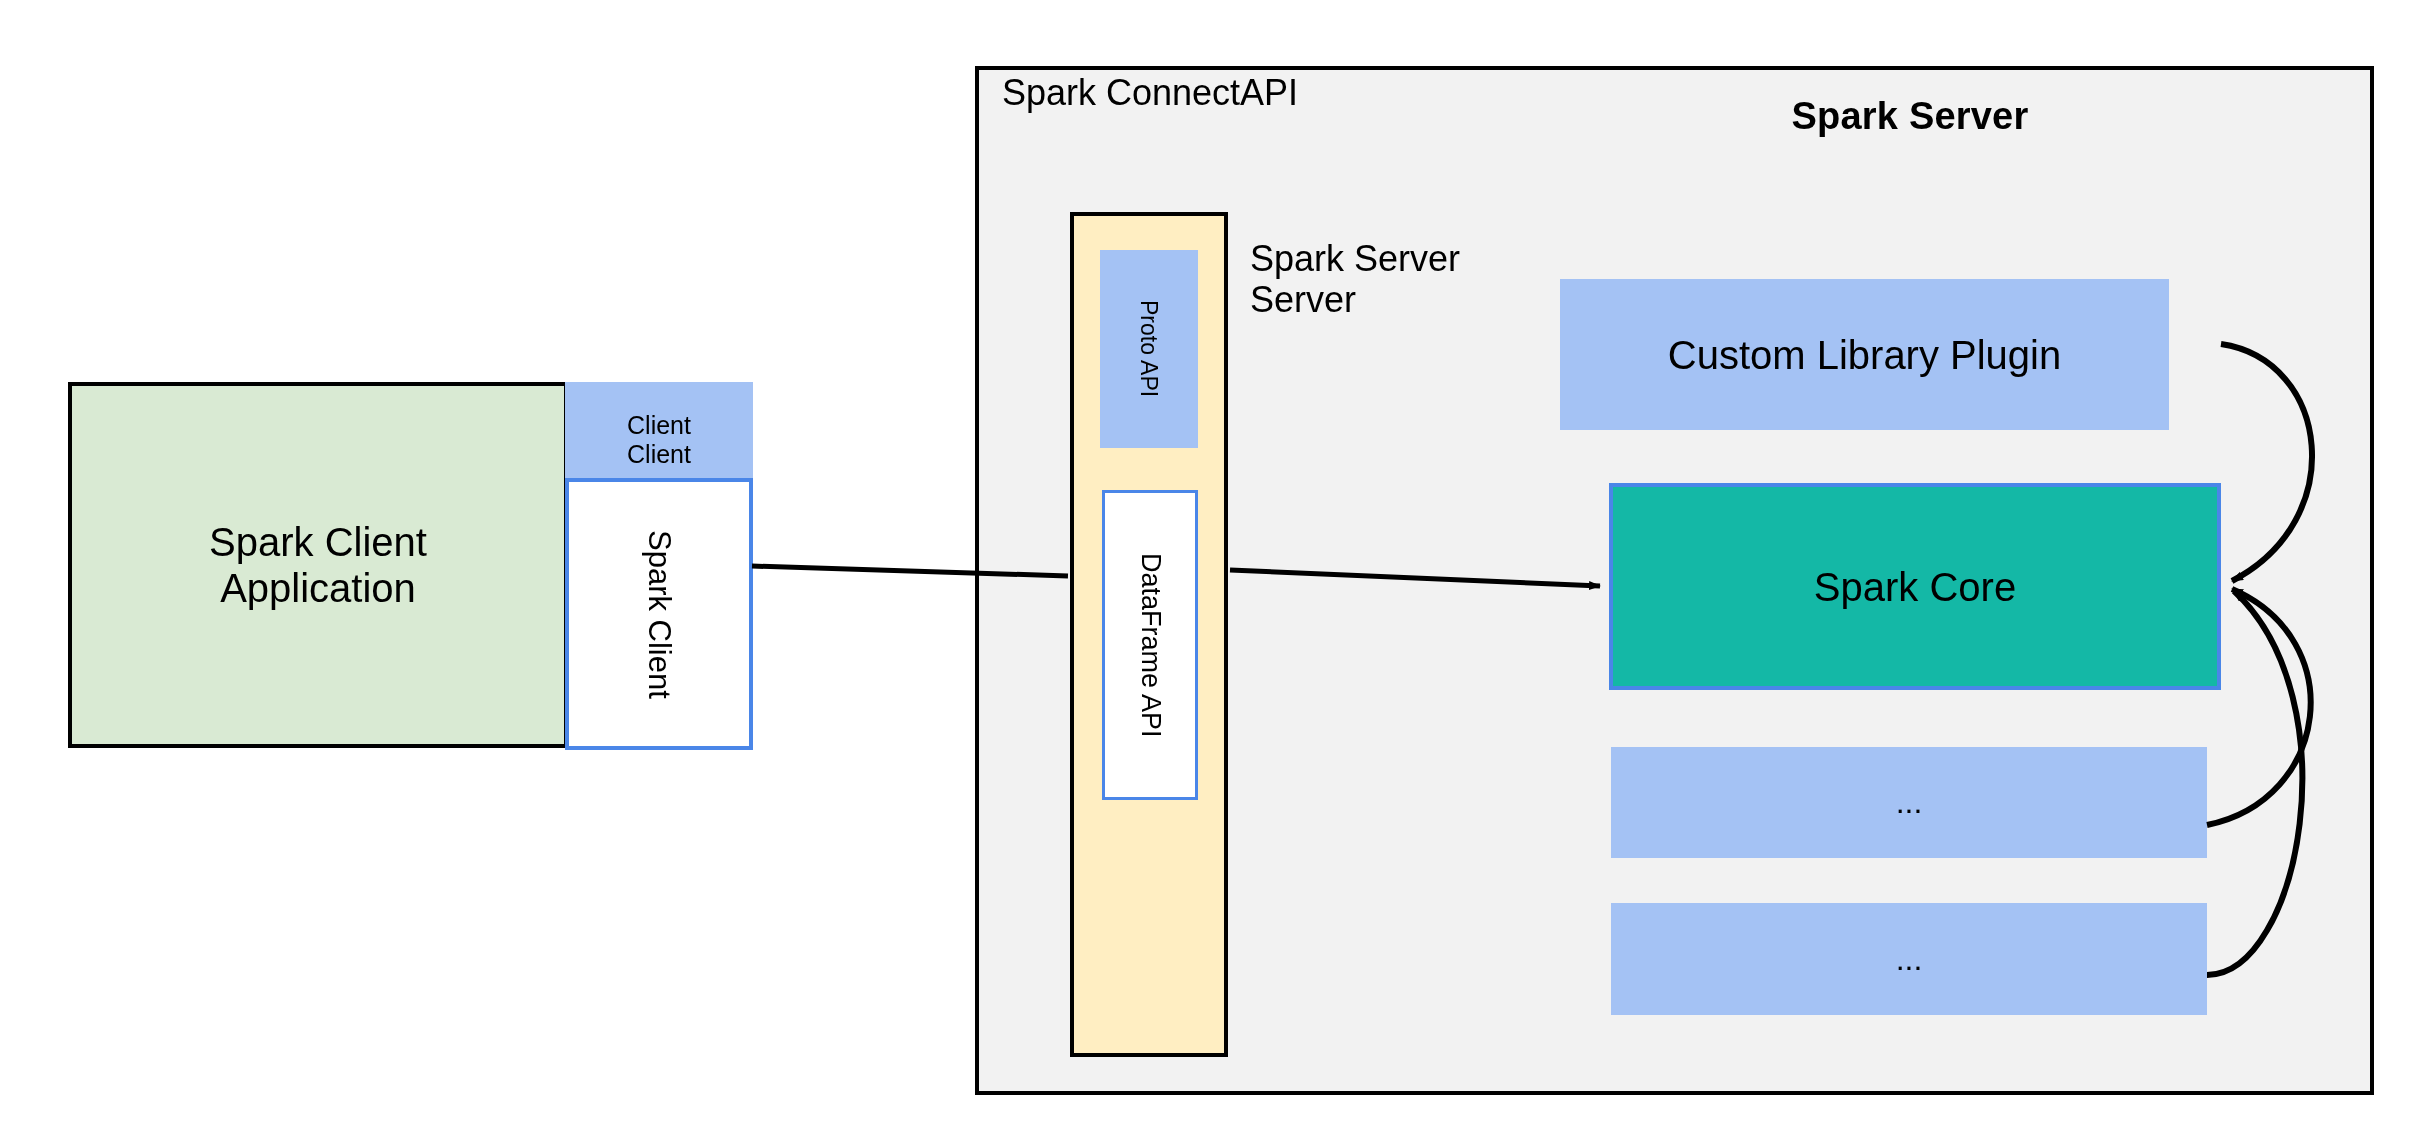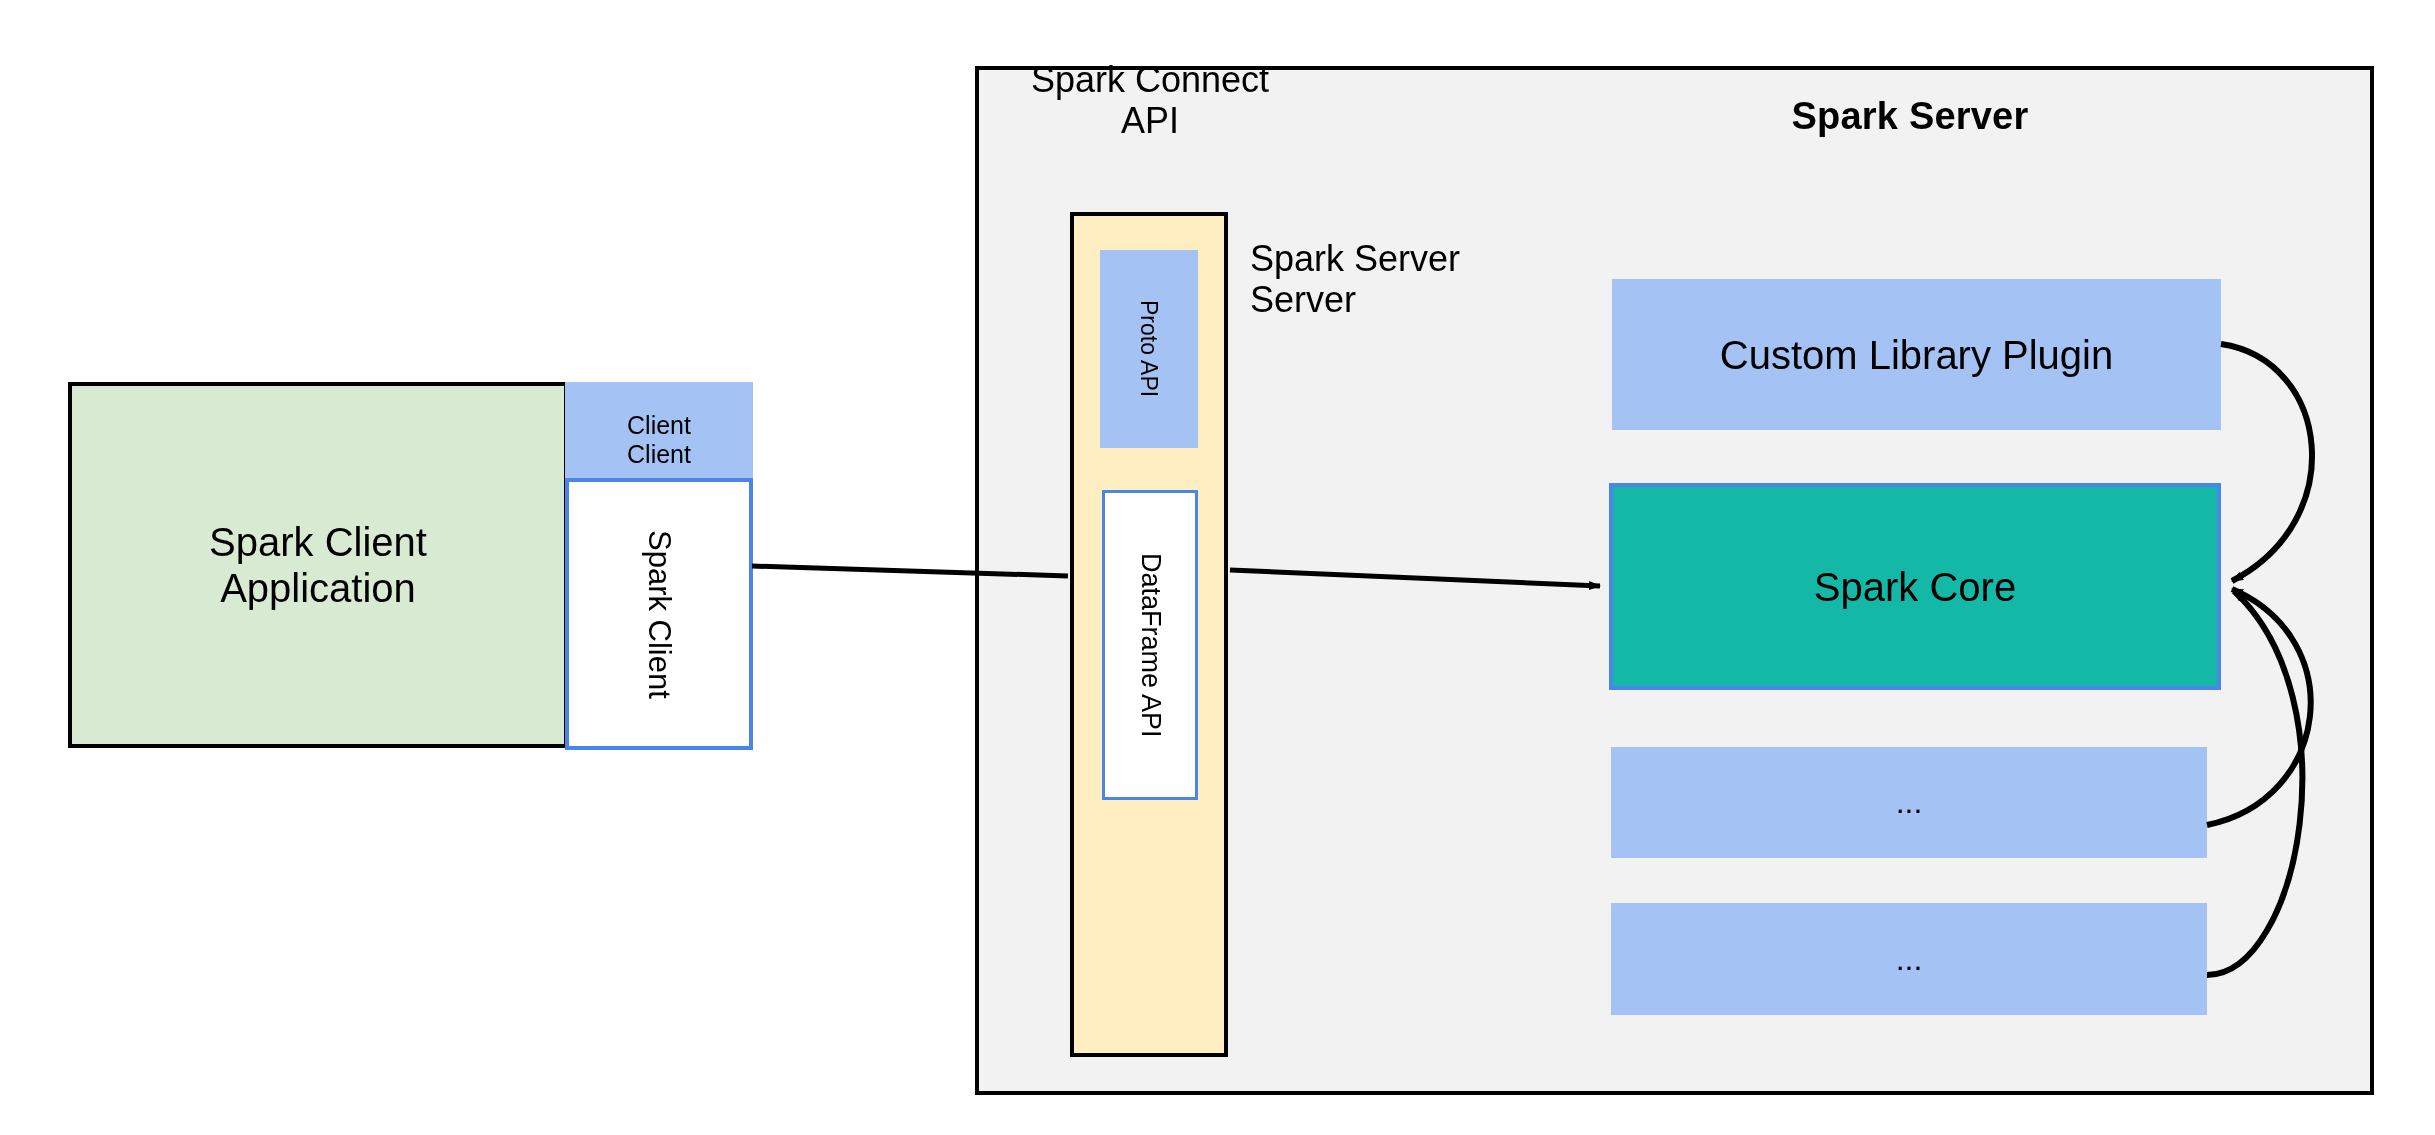--- a/index.html
+++ b/index.html
@@ -41,25 +41,25 @@
     left: 1620px;
     top: 90px;
     width: 580px;
     height: 54px;
     font-size: 38px;
     font-weight: bold;
     letter-spacing: 0.2px;
   }
   #connect-api-label {
     left: 1000px;
-    top: 52px;
+    top: 45px;
     width: 300px;
     height: 96px;
     font-size: 36px;
-    flex-direction: column;
+    flex-direction: row;
   }
   #connect-api-label span { display: block; }
   #server-library-label {
     left: 1250px;
     top: 238px;
     width: 330px;
     height: 100px;
     font-size: 36px;
     justify-content: flex-start;
     align-items: flex-start;
@@ -127,21 +127,21 @@
     top: 478px;
     width: 188px;
     height: 272px;
     background: #ffffff;
     border: 4px solid #4a86e8;
     font-size: 31px;
   }
 
   
   #custom-library-plugin {
-    left: 1612px;
+    left: 1560px;
     top: 279px;
     width: 609px;
     height: 151px;
     background: #a4c2f4;
     font-size: 40px;
   }
   #spark-core {
     left: 1609px;
     top: 483px;
     width: 612px;

